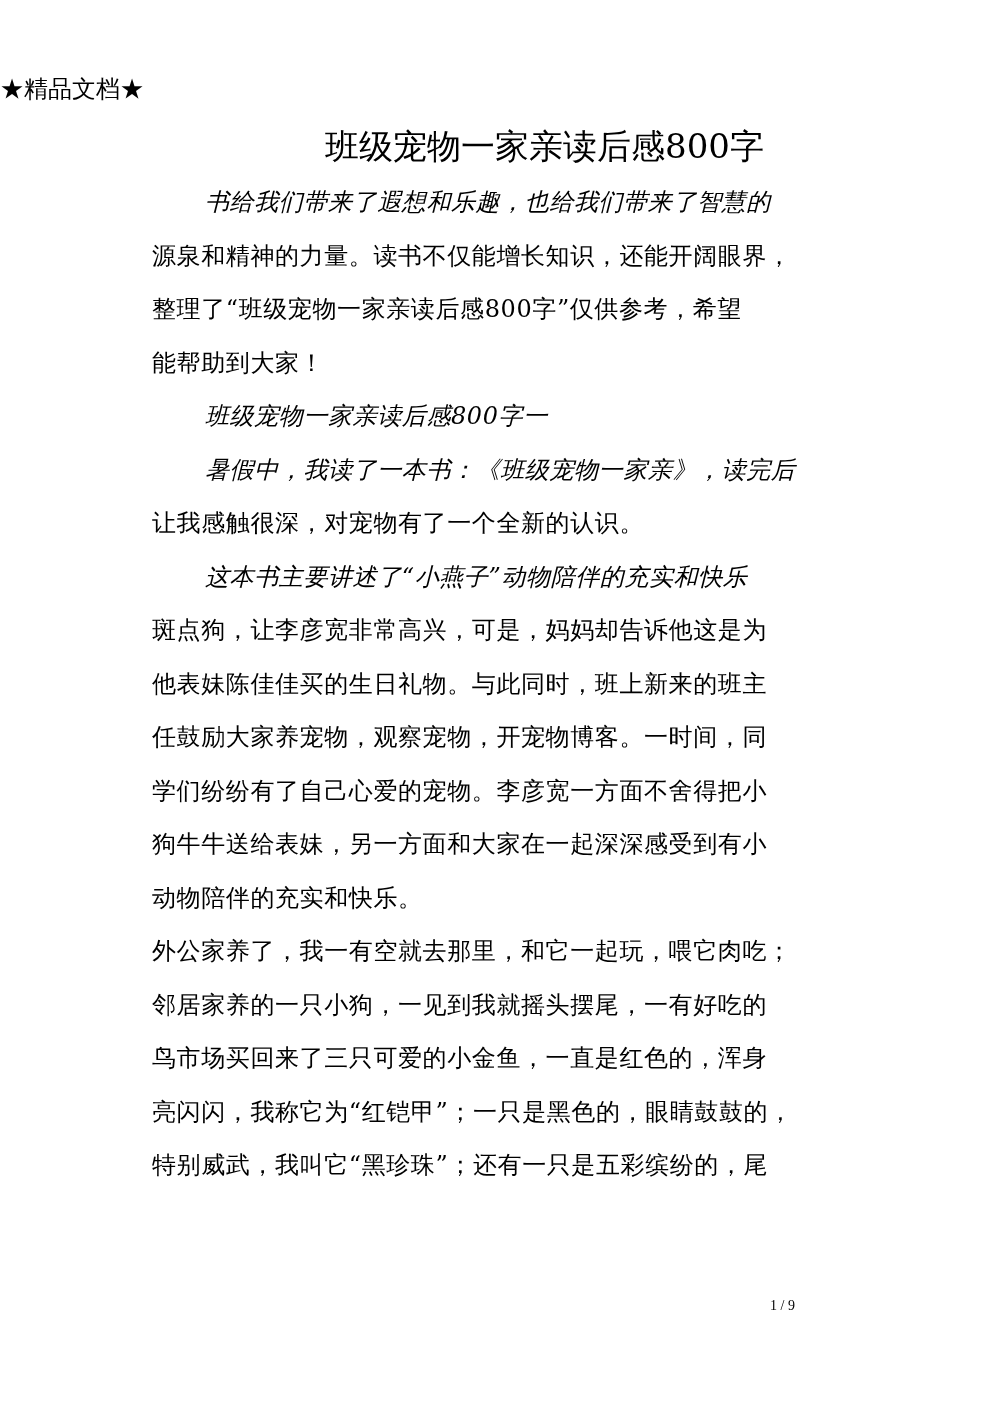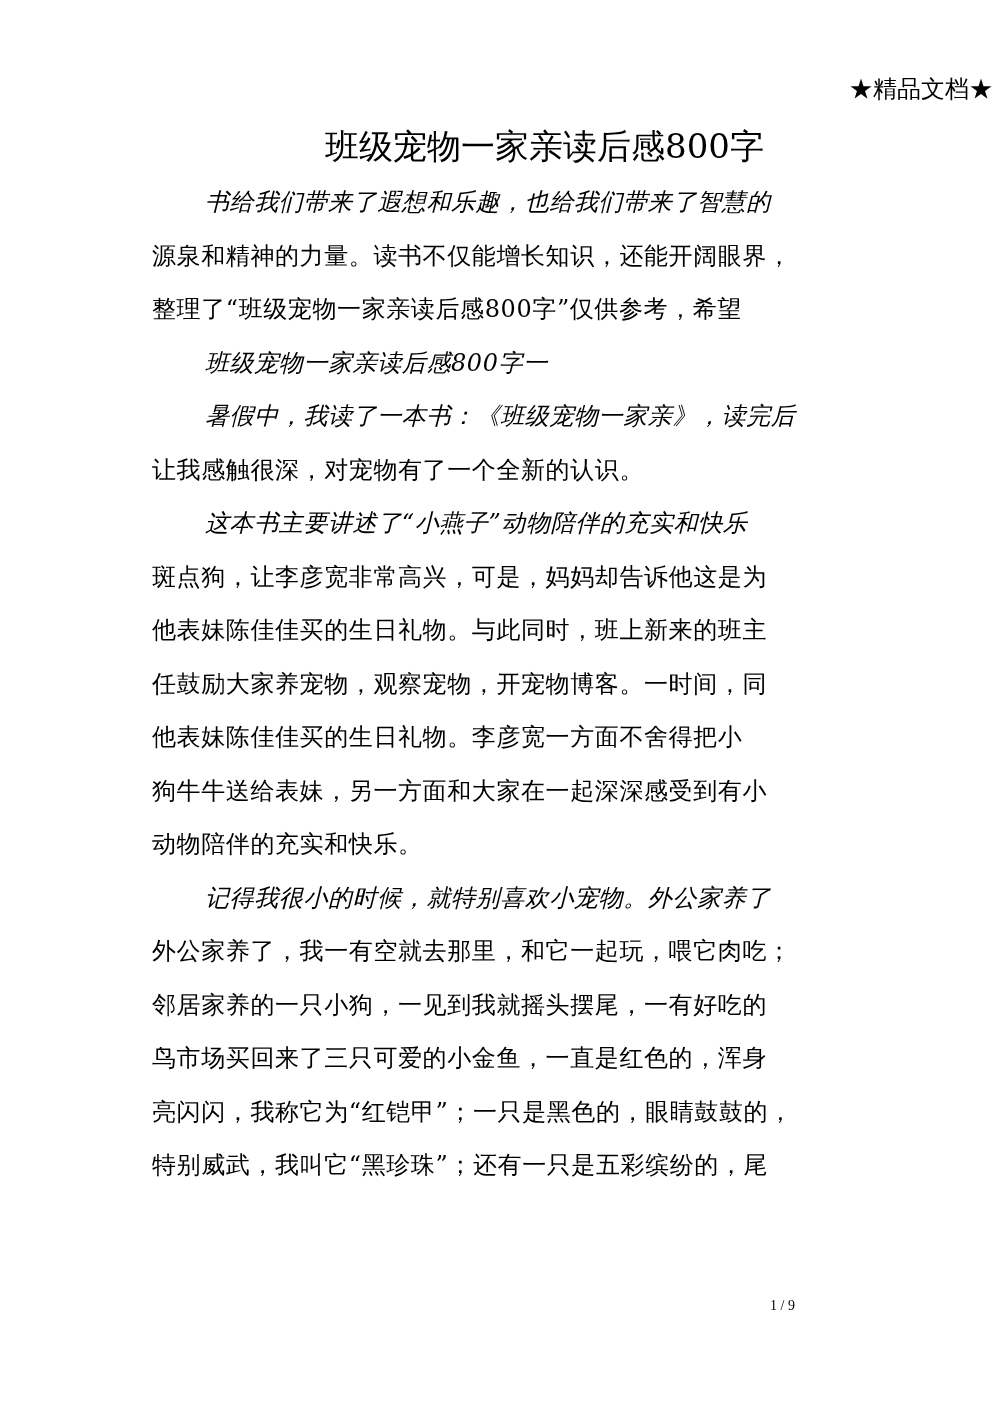--- a/index.html
+++ b/index.html
@@ -13,21 +13,21 @@
     position: relative;
     overflow: hidden;
     font-family: "DejaVu Serif", "Liberation Serif", serif;
     color: #000;
   }
   .header {
     position: absolute;
     top: 74px;
     left: 0;
     width: 993px;
-    text-align: right;
+    text-align: left;
     font-size: 24px;
     line-height: 30px;
   }
   .title {
     position: absolute;
     top: 124px;
     left: 0;
     width: 993px;
     text-align: center;
     font-size: 34px;
@@ -63,31 +63,31 @@
 <body>
 
 <div class="header">★精品文档★</div>
 
 <div class="title">班级宠物一家亲读后感800字</div>
 
 <div class="body-text">
   <div class="line indent">书给我们带来了遐想和乐趣，也给我们带来了智慧的</div>
   <div class="line">源泉和精神的力量。读书不仅能增长知识，还能开阔眼界，</div>
   <div class="line">整理了“班级宠物一家亲读后感800字”仅供参考，希望</div>
+  <div class="line">能帮助到大家！</div>
   <div class="line indent">班级宠物一家亲读后感800字一</div>
   <div class="line indent">暑假中，我读了一本书：《班级宠物一家亲》，读完后</div>
   <div class="line">让我感触很深，对宠物有了一个全新的认识。</div>
   <div class="line indent">这本书主要讲述了“小燕子”动物陪伴的充实和快乐</div>
   <div class="line">斑点狗，让李彦宽非常高兴，可是，妈妈却告诉他这是为</div>
   <div class="line">他表妹陈佳佳买的生日礼物。与此同时，班上新来的班主</div>
   <div class="line">任鼓励大家养宠物，观察宠物，开宠物博客。一时间，同</div>
-  <div class="line">他表妹陈佳佳买的生日礼物。李彦宽一方面不舍得把小</div>
+  <div class="line">学们纷纷有了自己心爱的宠物。李彦宽一方面不舍得把小</div>
   <div class="line">狗牛牛送给表妹，另一方面和大家在一起深深感受到有小</div>
   <div class="line">动物陪伴的充实和快乐。</div>
-  <div class="line indent">记得我很小的时候，就特别喜欢小宠物。外公家养了</div>
   <div class="line">外公家养了，我一有空就去那里，和它一起玩，喂它肉吃；</div>
   <div class="line">邻居家养的一只小狗，一见到我就摇头摆尾，一有好吃的</div>
   <div class="line">鸟市场买回来了三只可爱的小金鱼，一直是红色的，浑身</div>
   <div class="line">亮闪闪，我称它为“红铠甲”；一只是黑色的，眼睛鼓鼓的，</div>
   <div class="line">特别威武，我叫它“黑珍珠”；还有一只是五彩缤纷的，尾</div>
 </div>
 
 <div class="footer">1 / 9</div>
 
 </body></html>

